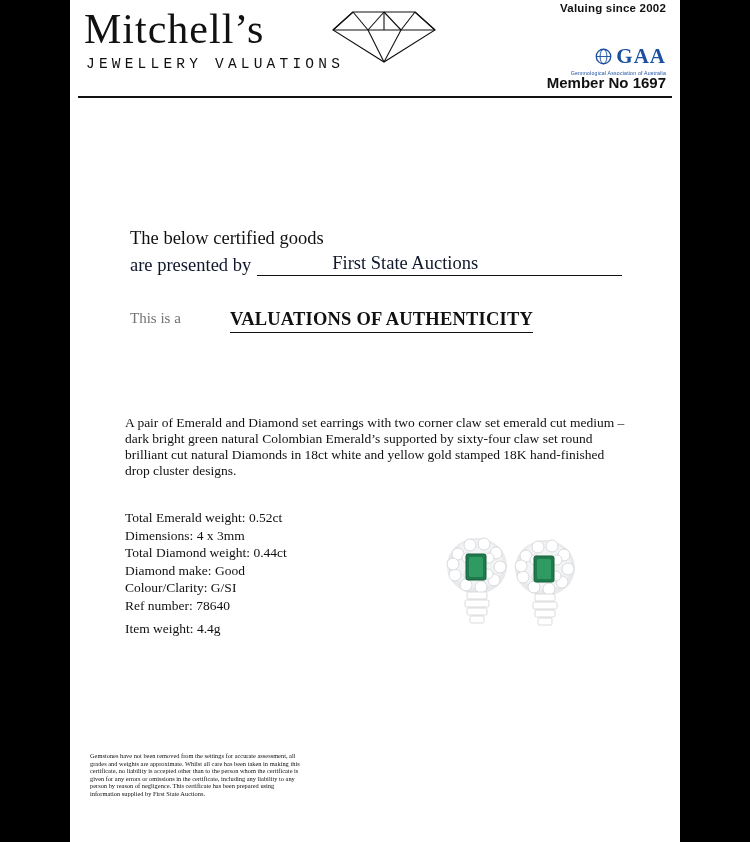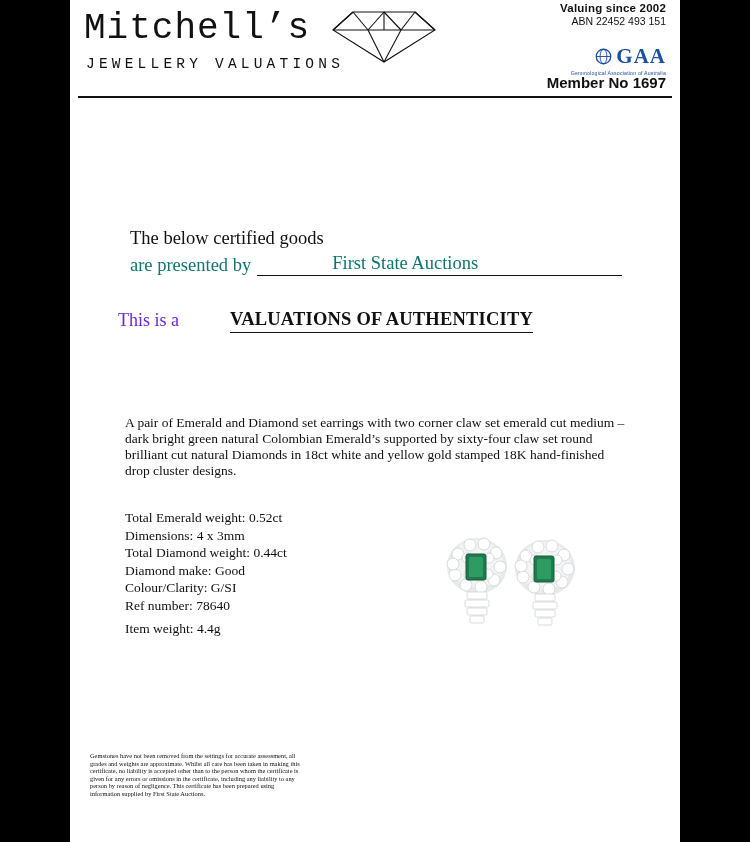--- a/index.html
+++ b/index.html
@@ -21,22 +21,22 @@
     height:96px;
     border-bottom:2px solid #111;
     margin:0 8px;
   }
   .brand{
     position:absolute;
     left:6px;top:6px;
     width:330px;
   }
   .brand-name{
-    font-family:Liberation Mono, monospace;
-    font-size:36px;
+    font-family:Liberation Serif, serif;
+    font-size:42px;
     letter-spacing:1px;
     color:#111;
     line-height:46px;
     font-weight:400;
   }
   .brand-sub{
     font-family:Liberation Mono, monospace;
     font-size:14.5px;
     letter-spacing:4.2px;
     color:#111;
@@ -109,21 +109,21 @@
     position:absolute;
     left:60px;top:228px;
     width:520px;
   }
   .intro .l1{
     font-size:18.5px;
     color:#111;
   }
   .intro .l2{
     font-size:18.5px;
-    color:#0f766e;
+    color:#0f172a;
     margin-top:6px;
     white-space:nowrap;
   }
   .blank-fill{
     display:inline-block;
     border-bottom:1px solid #111;
     width:365px;
     margin-left:6px;
     position:relative;
     height:20px;
@@ -131,23 +131,23 @@
   }
   .blank-fill span{
     position:absolute;
     left:75px;top:-2px;
     white-space:nowrap;
     font-size:18.5px;
   }
 
   .thisisa{
     position:absolute;
-    left:48px;top:310px;
-    font-size:18px;
-    color:#6d28d9;
+    left:60px;top:310px;
+    font-size:15px;
+    color:#737373;
   }
   .coa{
     position:absolute;
     left:160px;top:309px;
     font-size:18.5px;
     font-weight:bold;
     color:#111;
     border-bottom:1.5px solid #111;
     padding-bottom:2px;
     letter-spacing:.2px;
@@ -234,21 +234,20 @@
         <line x1="45" y1="26" x2="61" y2="8"></line>
         <line x1="78" y1="26" x2="61" y2="8"></line>
         <line x1="61" y1="8" x2="61" y2="26"></line>
         <line x1="10" y1="26" x2="30" y2="8"></line>
         <line x1="112" y1="26" x2="92" y2="8"></line>
       </g>
     </svg>
 
     <div class="valuing">
       <div class="line1">Valuing since 2002</div>
-      <div class="line2">ABN 22452 493 151</div>
     </div>
 
     <div class="gaa">
       <div class="gaa-row">
         <svg width="17" height="17" viewBox="0 0 20 20">
           <circle cx="10" cy="10" r="8.5" fill="none" stroke="#1b4fa0" stroke-width="1.6"></circle>
           <ellipse cx="10" cy="10" rx="4" ry="8.5" fill="none" stroke="#1b4fa0" stroke-width="1.1"></ellipse>
           <line x1="1.5" y1="10" x2="18.5" y2="10" stroke="#1b4fa0" stroke-width="1.1"></line>
         </svg>
         <span class="gaa-text">GAA</span>

